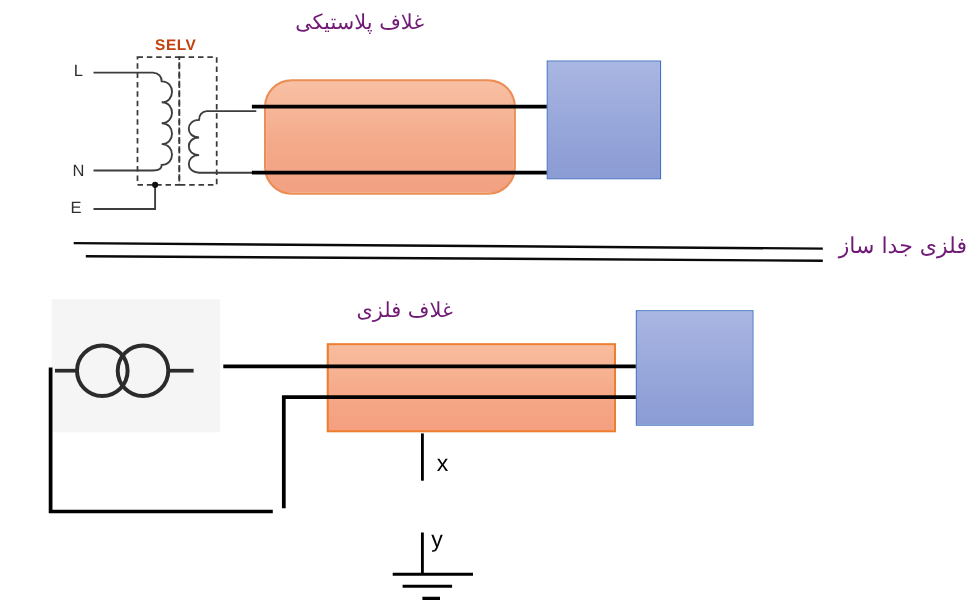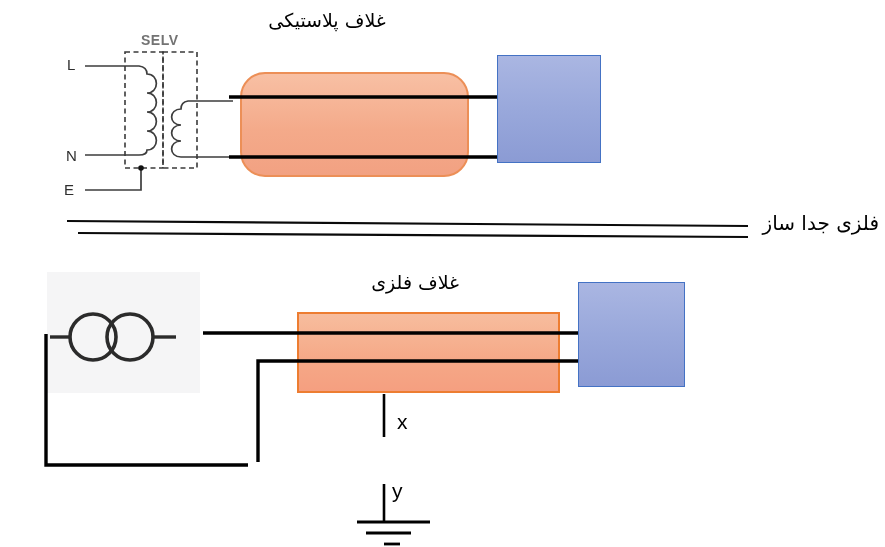--- a/index.html
+++ b/index.html
@@ -32,25 +32,25 @@
   .transformer-img{
     left:47px;top:272px;width:153px;height:121px;background:#f5f5f6;
   }
 
   svg.wires{position:absolute;left:0;top:0;width:885px;height:547px;}
 
   .lbl{
     position:absolute;color:#1a1a1a;white-space:nowrap;
     font-family:"DejaVu Sans", sans-serif;
   }
-  .fa{direction:rtl;font-size:19px;color:#000000;}
+  .fa{direction:rtl;font-size:19px;color:#701a75;}
   .title-top{left:237px;top:9px;width:180px;text-align:center;}
-  .title-bottom{left:339px;top:271px;width:120px;text-align:right;}
+  .title-bottom{left:324px;top:271px;width:120px;text-align:left;}
   .separator-lbl{right:6px;top:211px;font-size:20px;}
-  .selv{left:141px;top:32px;font-size:14px;font-weight:bold;color:#737373;letter-spacing:0.5px;
+  .selv{left:141px;top:32px;font-size:14px;font-weight:bold;color:#c2410c;letter-spacing:0.5px;
         font-family:"Liberation Sans","DejaVu Sans",sans-serif;}
   .term{font-size:15px;color:#2e2e2e;font-family:"Liberation Sans","DejaVu Sans",sans-serif;}
   .term-l{left:67px;top:56px;}
   .term-n{left:66px;top:147px;}
   .term-e{left:64px;top:181px;}
   .pt{font-size:21px;color:#000;font-family:"Liberation Sans","DejaVu Sans",sans-serif;}
   .pt-x{left:397px;top:410px;}
   .pt-y{left:392px;top:479px;}
 </style>
 </head>

